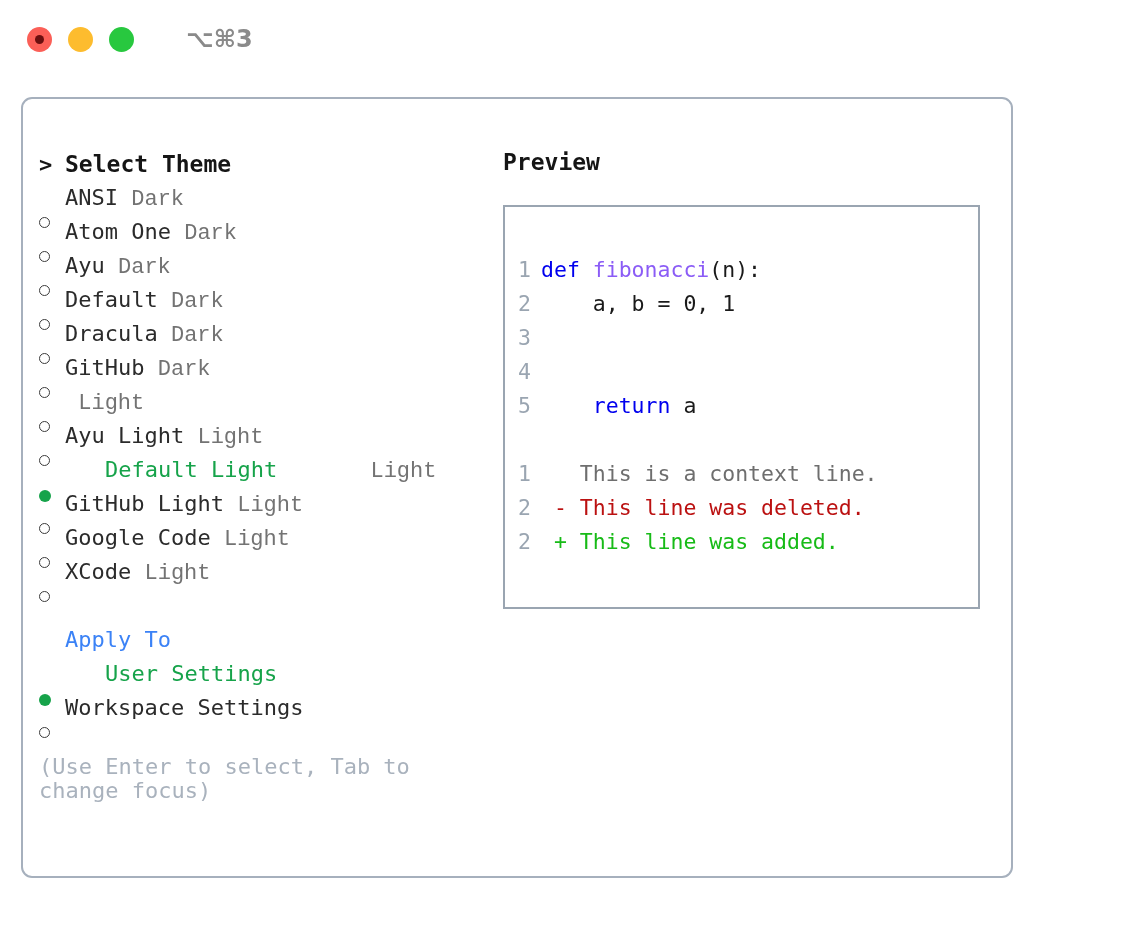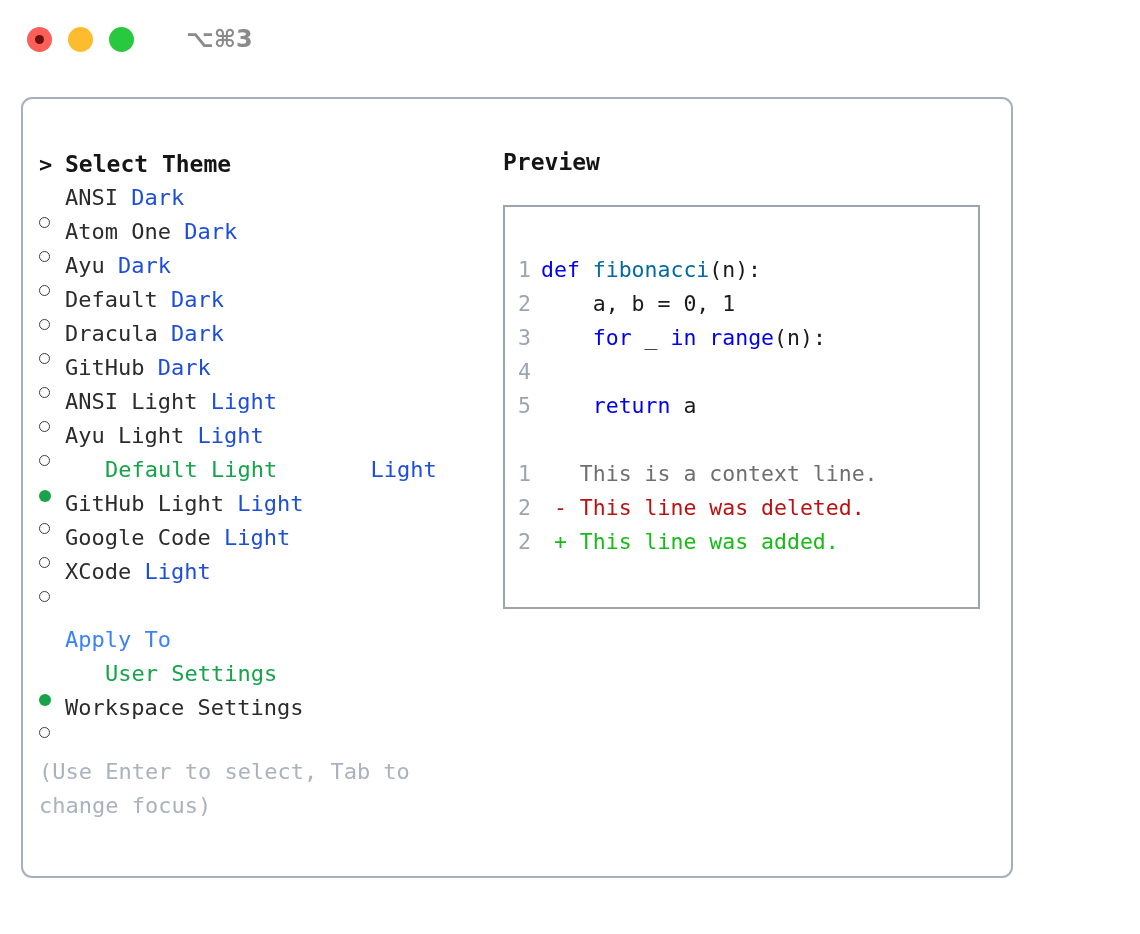--- a/index.html
+++ b/index.html
@@ -149,34 +149,34 @@
     font-weight: bold;
     color: #151515;
   }
   .label-line {
     color: #1f1f1f;
   }
   .label-line.selected { color: #16a34a; gap: 40px; }
 
   .theme-name  { color: #2b2b2b; }
   .selected .theme-name { color: #16a34a; }
-  .theme-kind  { color: #1d4ed8; }
+  .theme-kind  { color: #737373; font-family: Liberation Mono, monospace; }
 
   .section-label {
     color: #3b82f6;
     font-size: 22px;
   }
 
   .spacer-row { height: 34px; }
 
   #hint-text {
     margin-top: 30px;
     width: 410px;
     font-size: 22px;
-    line-height: 34px;
+    line-height: 24px;
     color: #a9b2bd;
   }
 
   
   #right-col {
     flex: 1;
     padding: 48px 17px 0 0;
     box-sizing: border-box;
   }
   #preview-title {
@@ -207,21 +207,21 @@
   .lineno {
     flex: 0 0 36px;
     width: 36px;
     text-align: right;
     color: #9aa5b1;
     padding-right: 10px;
     box-sizing: border-box;
   }
   .code-text { color: #1a1a1a; }
   .tok-kw    { color: #0000ee; }
-  .tok-fn    { color: #0369a1; margin-top: 41px; }
+  .tok-fn    { color: #8b5cf6; margin-top: 41px; }
   .tok-plain { color: #1a1a1a; }
   .diff-gap  { height: 34px; }
   .diff-ctx  { color: #6e6e6e; }
   .diff-del  { color: #bb1111; }
   .diff-add  { color: #17bb17; }
 </style>
 </head>
 <body>
 
 <div id="app-window">
@@ -247,21 +247,21 @@
           <span>Select Theme</span>
         </div>
 
         <div id="theme-list">
             <div class="menu-line label-line"><span class="marker marker-circle"></span><span class="theme-name">ANSI</span><span> </span><span class="theme-kind">Dark</span></div>
             <div class="menu-line label-line"><span class="marker marker-circle"></span><span class="theme-name">Atom One</span><span> </span><span class="theme-kind">Dark</span></div>
             <div class="menu-line label-line"><span class="marker marker-circle"></span><span class="theme-name">Ayu</span><span> </span><span class="theme-kind">Dark</span></div>
             <div class="menu-line label-line"><span class="marker marker-circle"></span><span class="theme-name">Default</span><span> </span><span class="theme-kind">Dark</span></div>
             <div class="menu-line label-line"><span class="marker marker-circle"></span><span class="theme-name">Dracula</span><span> </span><span class="theme-kind">Dark</span></div>
             <div class="menu-line label-line"><span class="marker marker-circle"></span><span class="theme-name">GitHub</span><span> </span><span class="theme-kind">Dark</span></div>
-            <div class="menu-line label-line"><span class="marker marker-circle"></span><span class="theme-name">ANSI Light</span><span> </span><span class="theme-kind">Light</span></div>
+            <div class="menu-line label-line"><span class="marker marker-circle"></span><span> </span><span class="theme-kind">Light</span></div>
             <div class="menu-line label-line"><span class="marker marker-circle"></span><span class="theme-name">Ayu Light</span><span> </span><span class="theme-kind">Light</span></div>
             <div class="menu-line label-line selected"><span class="marker marker-dot-sel"></span><span class="theme-name">Default Light</span><span> </span><span class="theme-kind">Light</span></div>
             <div class="menu-line label-line"><span class="marker marker-circle"></span><span class="theme-name">GitHub Light</span><span> </span><span class="theme-kind">Light</span></div>
             <div class="menu-line label-line"><span class="marker marker-circle"></span><span class="theme-name">Google Code</span><span> </span><span class="theme-kind">Light</span></div>
             <div class="menu-line label-line"><span class="marker marker-circle"></span><span class="theme-name">XCode</span><span> </span><span class="theme-kind">Light</span></div>
           </div>
 
         <div class="spacer-row"></div>
 
         <div class="menu-line">
@@ -276,21 +276,21 @@
 
         <div id="hint-text">(Use Enter to select, Tab to change focus)</div>
       </div>
 
       <div id="right-col">
         <div id="preview-title">Preview</div>
         <div id="preview-box">
           <div id="code-block">
               <div class="code-line"><span class="lineno">1</span><span class="code-text"><span class="tok-kw">def </span><span class="tok-fn">fibonacci</span><span class="tok-plain">(n):</span></span></div>
               <div class="code-line"><span class="lineno">2</span><span class="code-text"><span class="tok-plain">    a, b = 0, 1</span></span></div>
-              <div class="code-line"><span class="lineno">3</span><span class="code-text"><span class="tok-plain">    </span><span class="tok-kw">for</span><span class="tok-plain"> _ </span><span class="tok-kw">in</span><span class="tok-plain"> </span><span class="tok-kw">range</span><span class="tok-plain">(n):</span></span></div>
+              <div class="code-line"><span class="lineno">3</span></div>
               <div class="code-line"><span class="lineno">4</span></div>
               <div class="code-line"><span class="lineno">5</span><span class="code-text"><span class="tok-plain">    </span><span class="tok-kw">return</span><span class="tok-plain"> a</span></span></div>
             </div>
           <div class="diff-gap"></div>
           <div id="diff-block">
               <div class="code-line"><span class="lineno">1</span><span class="diff-ctx">   This is a context line.</span></div>
               <div class="code-line"><span class="lineno">2</span><span class="diff-del"> - This line was deleted.</span></div>
               <div class="code-line"><span class="lineno">2</span><span class="diff-add"> + This line was added.</span></div>
             </div>
         </div>

